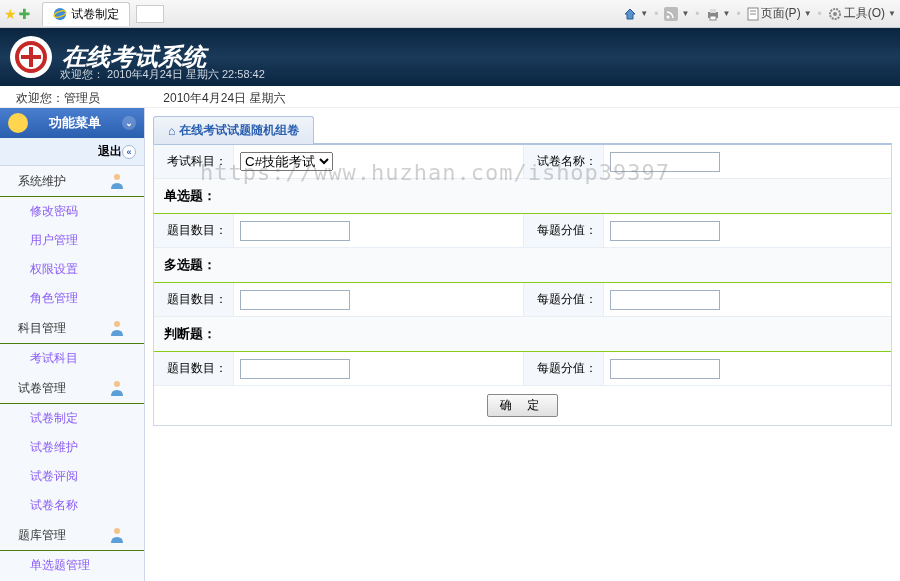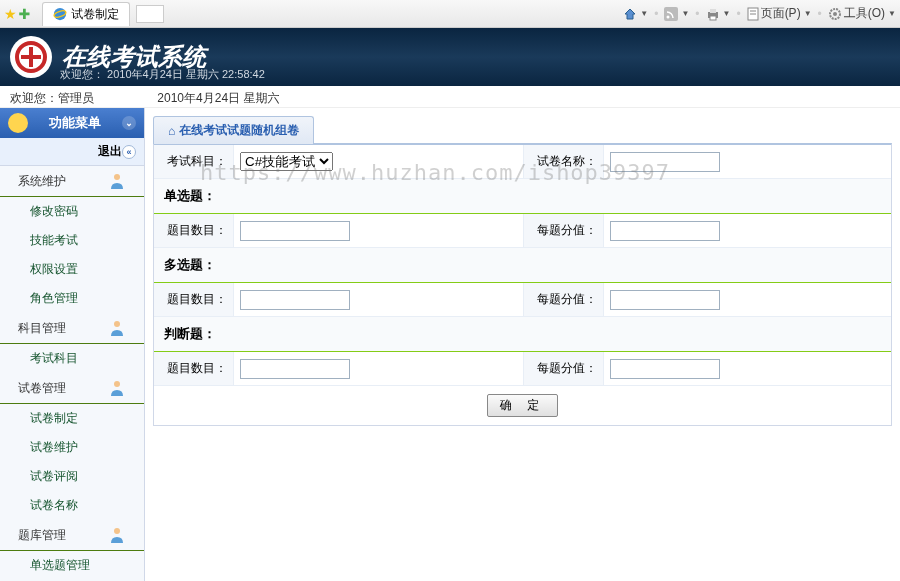--- a/index.html
+++ b/index.html
@@ -16,34 +16,34 @@
     .toolbar-item { display: flex; align-items: center; gap: 2px; }
     
     .header-banner { height: 58px; background: linear-gradient(#0a2540, #1a3a5a, #0a2540); display: flex; align-items: center; padding-left: 10px; position: relative; }
     .logo { width: 42px; height: 42px; border-radius: 50%; background: #fff; display: flex; align-items: center; justify-content: center; margin-right: 10px; }
     .logo-inner { width: 32px; height: 32px; border-radius: 50%; border: 4px solid #c62828; position: relative; }
     .logo-inner::before { content: ''; position: absolute; width: 4px; height: 20px; background: #c62828; left: 10px; top: 2px; }
     .logo-inner::after { content: ''; position: absolute; width: 20px; height: 4px; background: #c62828; top: 10px; left: 2px; }
     .banner-title { color: #fff; font-size: 24px; font-style: italic; font-weight: bold; font-family: "KaiTi", "STKaiti", serif; }
     .banner-sub { position: absolute; bottom: 4px; left: 60px; color: #d0d8e0; font-size: 11px; }
     
-    .info-bar { height: 22px; padding: 4px 10px; font-size: 12px; color: #333; background: #fff; border-bottom: 1px solid #eee; }
+    .info-bar { height: 22px; padding: 4px 16px; font-size: 12px; color: #333; background: #fff; border-bottom: 1px solid #eee; }
     .info-bar .date { margin-left: 60px; }
     
     .main-area { display: flex; height: calc(581px - 28px - 58px - 22px); }
     
     .sidebar { width: 145px; background: #f5f8fc; border-right: 1px solid #d0d8e8; flex-shrink: 0; }
     .menu-header { background: linear-gradient(#4a7fd0, #2a5fb0); color: #fff; padding: 5px 8px; font-size: 13px; font-weight: bold; text-align: center; display: flex; align-items: center; justify-content: space-between; }
     .menu-header .pencil { width: 20px; height: 20px; background: #ffd54f; border-radius: 50%; }
     .menu-header .expand { width: 14px; height: 14px; background: #fff3; border-radius: 50%; display: flex; align-items: center; justify-content: center; font-size: 9px; }
     .logout-row { background: #e8f0fc; padding: 5px 8px; font-size: 12px; font-weight: bold; text-align: right; display: flex; align-items: center; justify-content: flex-end; gap: 0; border-bottom: 1px solid #d0d8e8; }
     .logout-row .arrows { width: 14px; height: 14px; background: #fff; border-radius: 50%; display: flex; align-items: center; justify-content: center; font-size: 9px; color: #2a5fb0; border: 1px solid #a0b8d8; }
     
     .menu-section-title { padding: 6px 18px; font-size: 12px; color: #333; display: flex; align-items: center; justify-content: space-between; border-bottom: 1px solid #4d7c0f; }
-    .menu-item { padding: 6px 10px 6px 30px; font-size: 12px; color: #14532d; cursor: pointer; }
+    .menu-item { padding: 6px 10px 6px 30px; font-size: 12px; color: #8b5cf6; cursor: pointer; }
     
     .content { flex: 1; padding: 8px; background: #fff; overflow: auto; }
     .panel-tab { display: inline-flex; align-items: center; gap: 4px; background: linear-gradient(#f0f4fa, #e0e8f4); border: 1px solid #b0c4e0; border-bottom: none; padding: 5px 14px; font-size: 12px; font-weight: bold; color: #2a5fb0; border-radius: 3px 3px 0 0; }
     .home-icon { color: #2a5fb0; font-size: 12px; }
     .panel-body { border: 1px solid #d0d8e8; border-top: 2px solid #b0c4e0; margin-top: -1px; }
     
     .section-label { padding: 8px 10px; font-size: 13px; font-weight: bold; background: #f8fafc; border-bottom: 1px solid #84cc16; }
     
     .two-col-row { display: flex; border-bottom: 1px solid #e8eef6; }
     .two-col-row .lbl { width: 80px; padding: 8px 6px; text-align: right; font-size: 12px; background: #f4f7fb; border-right: 1px solid #e8eef6; }
@@ -146,21 +146,21 @@
     </div>
 
     <div class="menu-section-title">
       <span>系统维护</span>
       <svg class="person-svg" viewBox="0 0 18 18">
           <circle cx="9" cy="5" r="3" fill="#f4c38a"></circle>
           <path d="M3 17 Q3 11 9 11 Q15 11 15 17" fill="#5a9fd8"></path>
         </svg>
     </div>
     <div class="menu-item">修改密码</div>
-    <div class="menu-item">技能考试</div>
+    <div class="menu-item">用户管理</div>
     <div class="menu-item">权限设置</div>
     <div class="menu-item">角色管理</div>
 
     <div class="menu-section-title">
       <span>科目管理</span>
       <svg class="person-svg" viewBox="0 0 18 18">
           <circle cx="9" cy="5" r="3" fill="#f4c38a"></circle>
           <path d="M3 17 Q3 11 9 11 Q15 11 15 17" fill="#5a9fd8"></path>
         </svg>
     </div>

